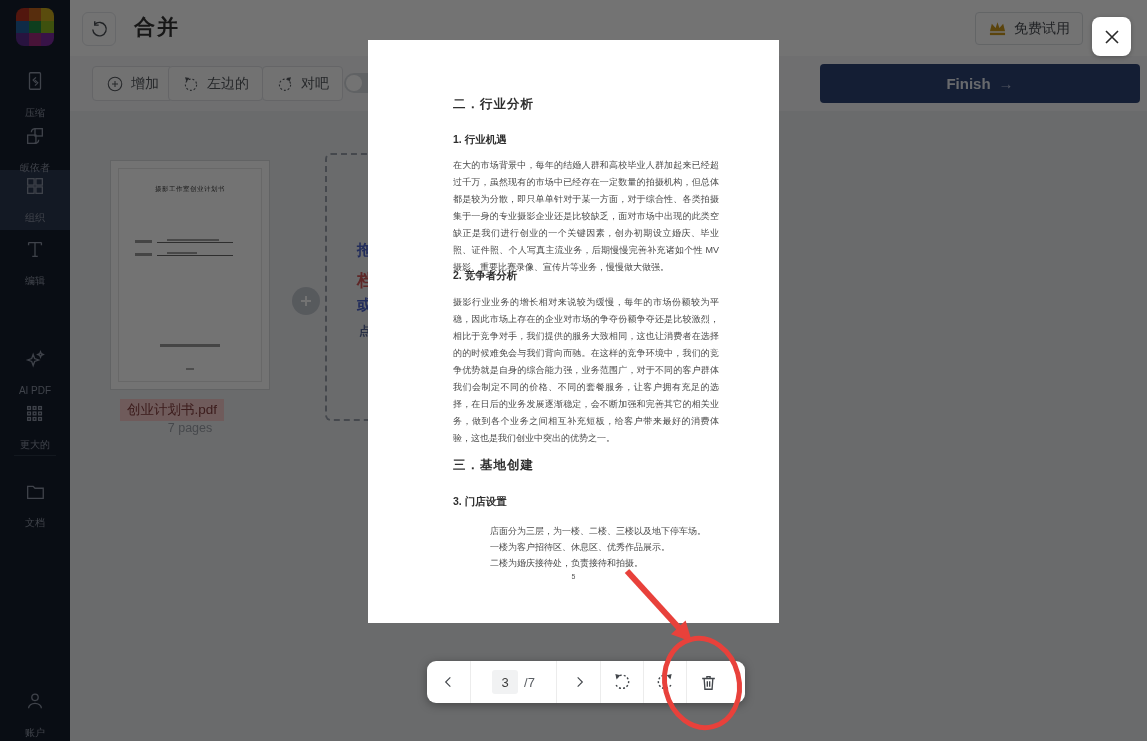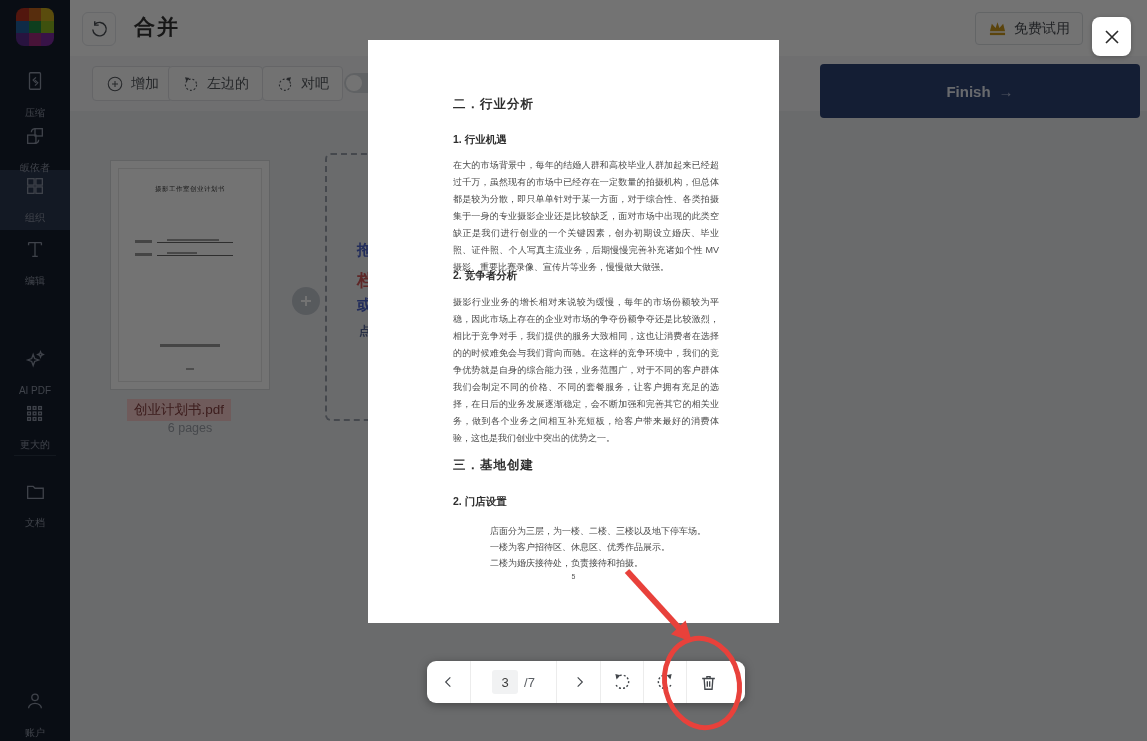--- a/index.html
+++ b/index.html
@@ -27,37 +27,37 @@
   .trial-btn .lbl{font-size:14px;color:#4a4e54;}
 
   
   .toolbar{position:absolute;left:70px;top:56px;right:0;height:55px;background:#f6f7f9;z-index:5;}
   .tool-btn{position:absolute;top:10px;height:35px;padding:0 13px;border:1px solid #dfe1e5;border-radius:4px;
             display:flex;align-items:center;gap:7px;background:#fcfcfd;cursor:pointer;}
   .tool-btn .lbl{font-size:14px;color:#55595e;}
   .tool-btn svg{stroke:#55595e;fill:none;stroke-width:1.4;}
   .toggle{position:absolute;left:274px;top:17px;width:40px;height:20px;border-radius:10px;background:#d6d9dd;cursor:pointer;}
   .toggle .knob{position:absolute;left:2px;top:2px;width:16px;height:16px;border-radius:50%;background:#fff;}
-  .finish-btn{position:absolute;right:7px;top:8px;width:320px;height:54px;border-radius:4px;background:#2e4374;
+  .finish-btn{position:absolute;right:7px;top:8px;width:320px;height:39px;border-radius:4px;background:#2e4374;
               display:flex;align-items:center;justify-content:center;gap:8px;cursor:pointer;}
   .finish-btn .lbl{color:#e6eaf2;font-size:15px;font-weight:bold;}
   .finish-btn .arr{color:#aeb8d2;font-size:15px;font-weight:bold;}
 
   
   .content{position:absolute;left:70px;top:111px;right:0;bottom:0;background:#eceef0;z-index:1;}
   .thumb-card{position:absolute;left:40px;top:49px;width:160px;height:230px;background:#fff;border:1px solid #d9dbde;cursor:pointer;}
   .thumb-inner{position:absolute;left:7px;top:7px;right:7px;bottom:7px;border:1px solid #e6e6e6;}
   .cover-title{position:absolute;left:0;top:24px;width:100%;text-align:center;font-size:6.5px;color:#3d3d3d;letter-spacing:0.5px;}
   .cv-row{position:absolute;left:24px;display:flex;align-items:flex-end;gap:5px;}
   .cv-lab{width:17px;height:3px;background:#9a9a9a;}
   .cv-val{width:76px;height:6px;border-bottom:1px solid #666;position:relative;}
   .cv-val i{position:absolute;left:10px;bottom:1px;width:52px;height:2.5px;background:#a0a0a0;display:block;}
   .cv-date{position:absolute;left:50%;transform:translateX(-50%);top:183px;width:60px;height:3px;background:#9a9a9a;}
   .cv-dash{position:absolute;left:50%;transform:translateX(-50%);top:207px;width:8px;height:2px;background:#aaa;}
-  .file-name{position:absolute;left:57px;top:288px;width:160px;text-align:left;}
+  .file-name{position:absolute;left:22px;top:288px;width:160px;text-align:center;}
   .file-name span{display:inline-block;background:#f6caca;color:#864040;font-size:13.5px;padding:2px 7px;}
   .file-pages{position:absolute;left:40px;top:310px;width:160px;text-align:center;font-size:12.5px;color:#9ba0a8;}
   .insert-plus{position:absolute;left:222px;top:176px;width:28px;height:28px;border-radius:50%;background:#c2c7cf;
                display:flex;align-items:center;justify-content:center;cursor:pointer;}
   .insert-plus svg{stroke:#fff;stroke-width:2;}
   .drop-zone{position:absolute;left:255px;top:42px;width:330px;height:268px;border:2px dashed #9aa1ab;border-radius:6px;cursor:pointer;}
   .frag{position:absolute;font-size:15px;font-weight:bold;}
   .frag.f0{left:30px;top:86px;color:#4a62c9;}
   .frag.f1{left:30px;top:114px;color:#d05858;font-size:17px;}
   .frag.f2{left:30px;top:141px;color:#4a62c9;}
@@ -253,21 +253,21 @@
           <i class="cv-lab"></i>
           <span class="cv-val">
             <i style="width:30px"></i>
           </span>
         </div>
       <div class="cv-date"></div>
       <div class="cv-dash"></div>
     </div>
 
     <div class="file-name"><span>创业计划书.pdf</span></div>
-    <div class="file-pages">6 pages</div>
+    <div class="file-pages">7 pages</div>
 
     <div class="insert-plus">
       <svg width="14" height="14" viewBox="0 0 14 14">
         <path d="M7 2v10M2 7h10"></path>
       </svg>
     </div>
 
     <div class="drop-zone">
       <span class="frag f0">拖</span>
       <span class="frag f1">档</span>
@@ -278,21 +278,21 @@
 
   <div class="dim"></div>
 
   <div class="pdf-page">
     <div class="h-sec" style="top:56px">二．行业分析</div>
     <div class="h-sub" style="top:93px">1. 行业机遇</div>
     <div class="para" style="top:117px">在大的市场背景中，每年的结婚人群和高校毕业人群加起来已经超过千万，虽然现有的市场中已经存在一定数量的拍摄机构，但总体都是较为分散，即只单单针对于某一方面，对于综合性、各类拍摄集于一身的专业摄影企业还是比较缺乏，面对市场中出现的此类空缺正是我们进行创业的一个关键因素，创办初期设立婚庆、毕业照、证件照、个人写真主流业务，后期慢慢完善补充诸如个性 MV 摄影、重要比赛录像、宣传片等业务，慢慢做大做强。</div>
     <div class="h-sub" style="top:229px">2. 竞争者分析</div>
     <div class="para" style="top:254px">摄影行业业务的增长相对来说较为缓慢，每年的市场份额较为平稳，因此市场上存在的企业对市场的争夺份额争夺还是比较激烈，相比于竞争对手，我们提供的服务大致相同，这也让消费者在选择的的时候难免会与我们背向而驰。在这样的竞争环境中，我们的竞争优势就是自身的综合能力强，业务范围广，对于不同的客户群体我们会制定不同的价格、不同的套餐服务，让客户拥有充足的选择，在日后的业务发展逐渐稳定，会不断加强和完善其它的相关业务，做到各个业务之间相互补充短板，给客户带来最好的消费体验，这也是我们创业中突出的优势之一。</div>
     <div class="h-sec" style="top:417px">三．基地创建</div>
-    <div class="h-sub" style="top:455px">2. 门店设置</div>
+    <div class="h-sub" style="top:455px">3. 门店设置</div>
     <div class="dline" style="top:485px">店面分为三层，为一楼、二楼、三楼以及地下停车场。</div>
     <div class="dline" style="top:501px">一楼为客户招待区、休息区、优秀作品展示。</div>
     <div class="dline" style="top:517px">二楼为婚庆接待处，负责接待和拍摄。</div>
     <div class="footnote">5</div>
   </div>
 
   <div class="close-btn">
     <svg width="20" height="20" viewBox="0 0 20 20" fill="none">
       <path d="M4 4l12 12M16 4L4 16"></path>
     </svg>

